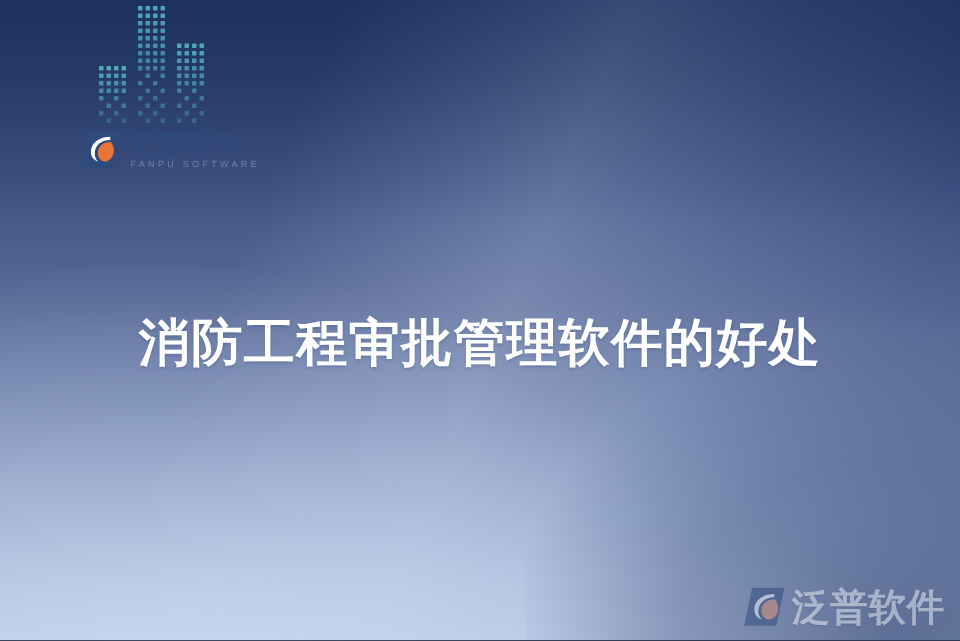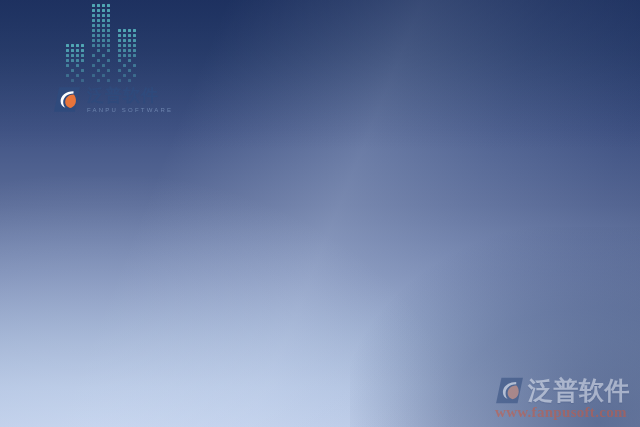--- a/index.html
+++ b/index.html
@@ -342,30 +342,30 @@
         <path d="M21.8 8.6 C16.6 8.6 13.2 11.8 13.2 16.0 C13.2 19.0 15.0 21.2 18.0 21.9
                  C21.6 21.2 23.9 18.2 23.9 14.4 C23.9 12.2 23.2 10.2 21.8 8.6 Z" fill="#e8743a"></path>
       </svg>
     </span>
     <span class="logo-text">
       <span class="logo-cn">泛普软件</span>
       <span class="logo-en">FANPU SOFTWARE</span>
     </span>
   </div>
 
+  <div class="title">消防工程审批管理软件的好处</div>
 
   <div class="watermark">
     <div class="wm-row">
       <span class="wm-mark">
         <svg viewBox="0 0 30 27" width="31" height="29">
           <path d="M7.2 1.2 H28 L22.8 25.8 H2 Z" fill="#2f4a7c"></path>
           <path d="M21.5 5.2 C13.5 5.2 8.6 10.0 8.6 15.2 C8.6 18.4 10.4 20.8 13.4 21.7
                    C11.9 20.3 11.2 18.4 11.2 16.3 C11.2 11.3 15.2 7.4 21.5 7.4 Z" fill="#eef2f9"></path>
           <path d="M21.8 8.6 C16.6 8.6 13.2 11.8 13.2 16.0 C13.2 19.0 15.0 21.2 18.0 21.9
                    C21.6 21.2 23.9 18.2 23.9 14.4 C23.9 12.2 23.2 10.2 21.8 8.6 Z" fill="#d98a6e"></path>
         </svg>
       </span>
       <span class="wm-cn">泛普软件</span>
     </div>
-    <div class="wm-url">www.fanpusoft.com</div>
   </div>
 
 </div>
 
 </body></html>

